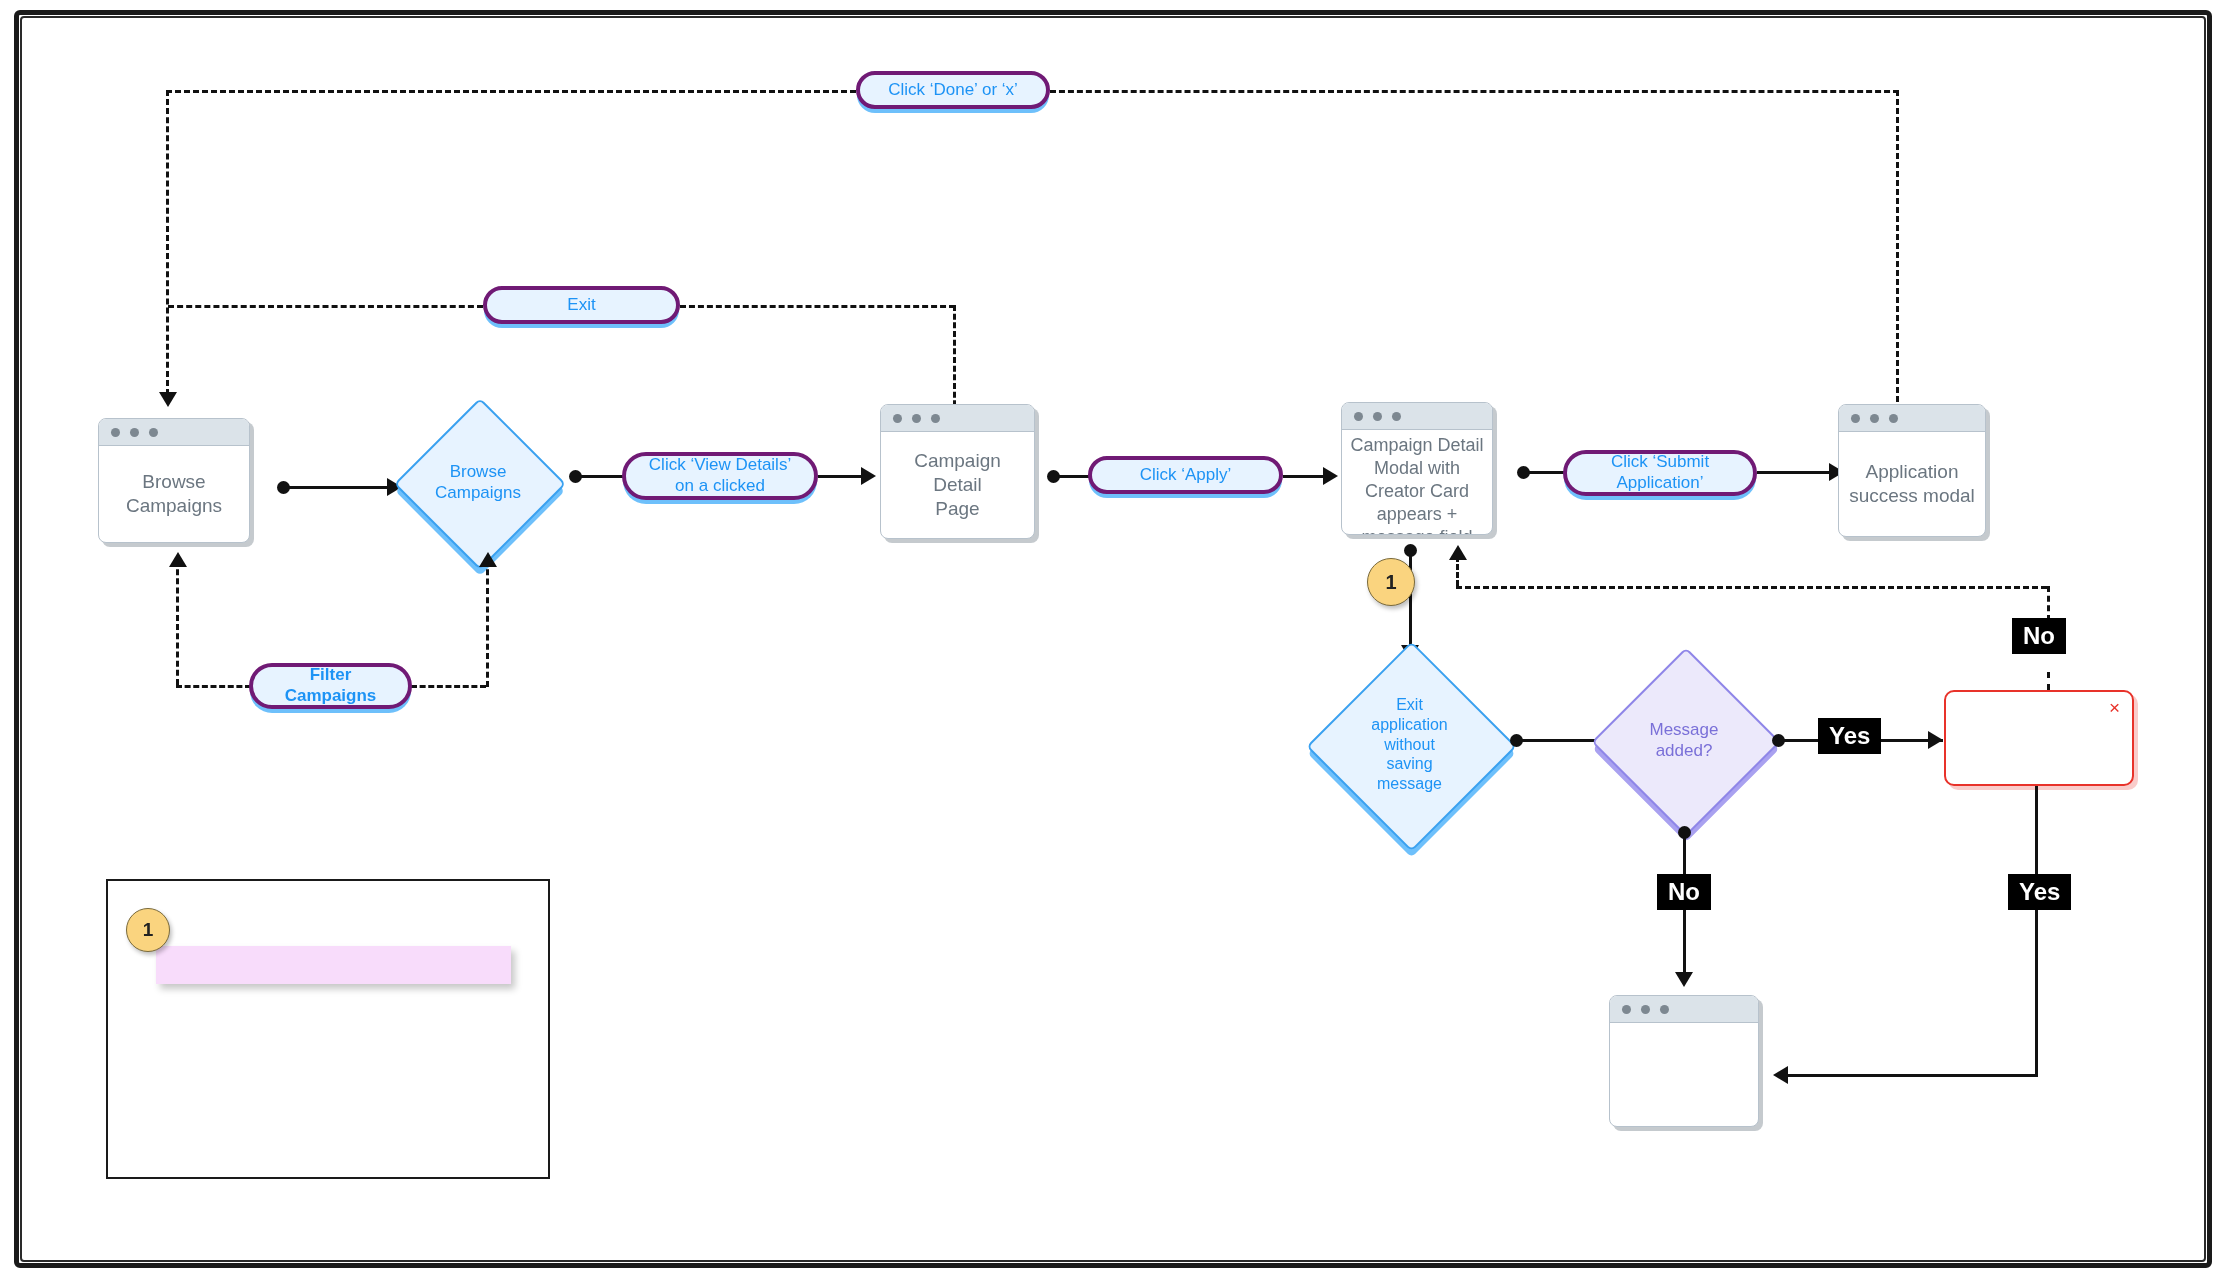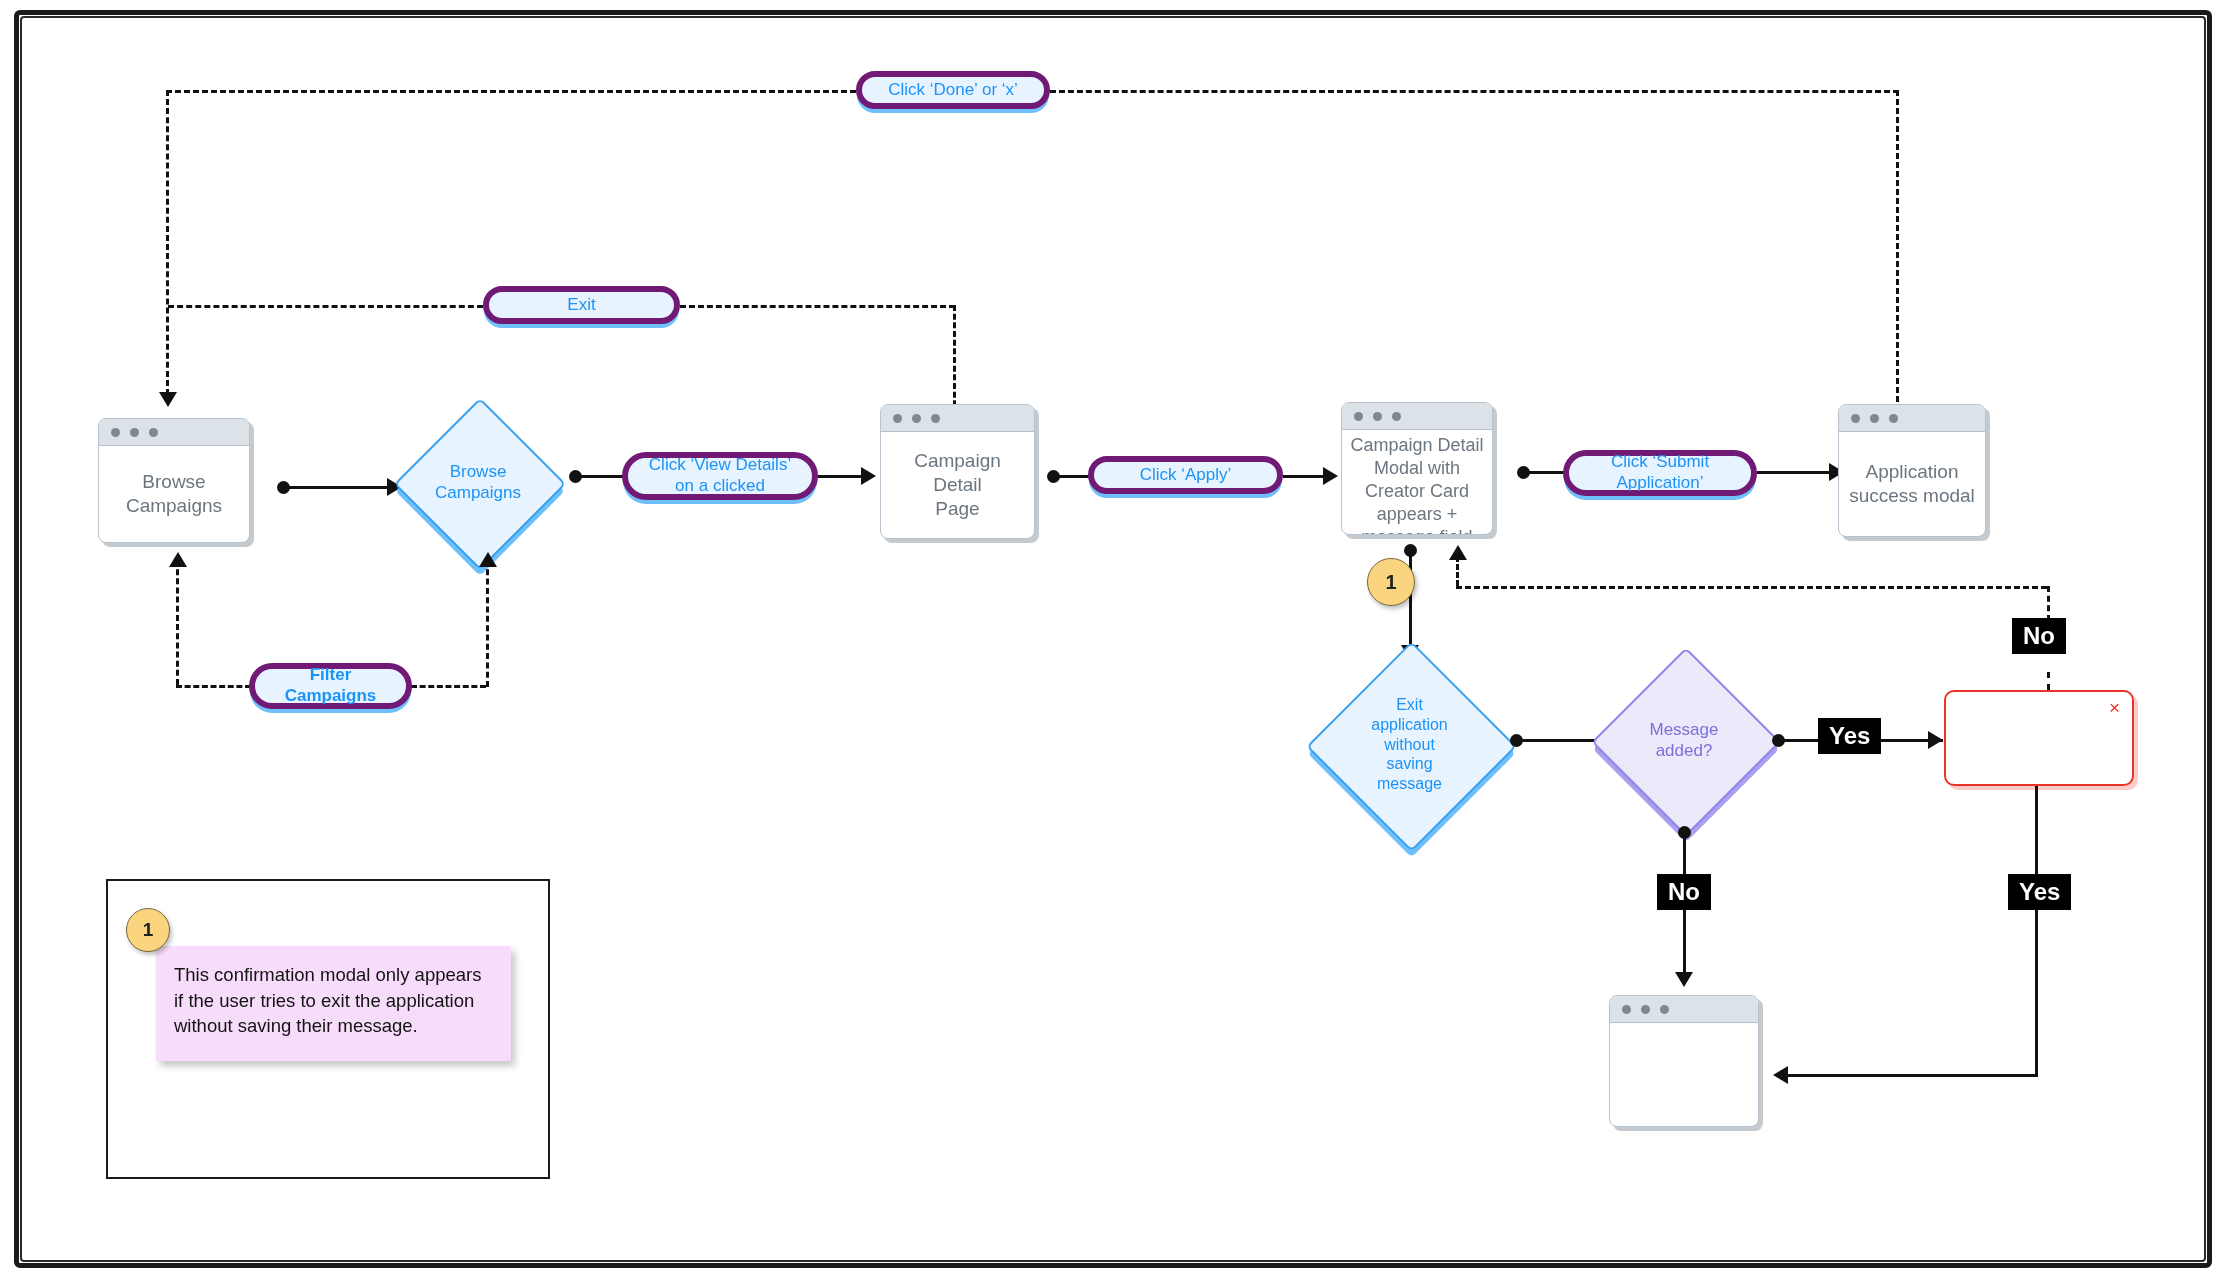--- a/index.html
+++ b/index.html
@@ -30,21 +30,21 @@
     display:flex;align-items:center;padding-left:12px;gap:10px;flex:0 0 auto;
   }
   .win-dot{width:9px;height:9px;border-radius:50%;background:#7d8891;}
   .win-body{
     flex:1;display:flex;align-items:center;justify-content:center;
     text-align:center;color:#6b7680;font-size:19px;line-height:1.28;padding:4px 8px;
   }
 
   
   .pill{
-    background:#e7f3ff;border:6px solid #701a75;border-radius:999px;
+    background:#e7f3ff;border:4px solid #701a75;border-radius:999px;
     box-shadow:0 5px 0 -1px #6ec0fb;
     display:flex;align-items:center;justify-content:center;text-align:center;
     color:#1d93f5;font-size:17px;line-height:1.22;padding:2px 10px;
   }
 
   
   .diamond{display:flex;align-items:center;justify-content:center;}
   .diamond .dshape{
     position:absolute;left:0;top:0;width:100%;height:100%;
     background:#e7f3ff;border:2px solid #3aa1f0;
@@ -325,20 +325,19 @@
   <div class="node win" style="left:1609px;top:995px;width:150px;height:132px;">
     <div class="win-bar">
       <span class="win-dot"></span>
       <span class="win-dot"></span>
       <span class="win-dot"></span>
     </div>
   </div>
 
   <div id="legend">
     <div id="legend-note">
-      <p>This confirmation modal only appears if the user tries to exit the application without saving their message.</p>
     </div>
   </div>
   <div class="badge" id="legend-badge">
     <span>1</span>
   </div>
 
 </div>
 
 </body></html>

